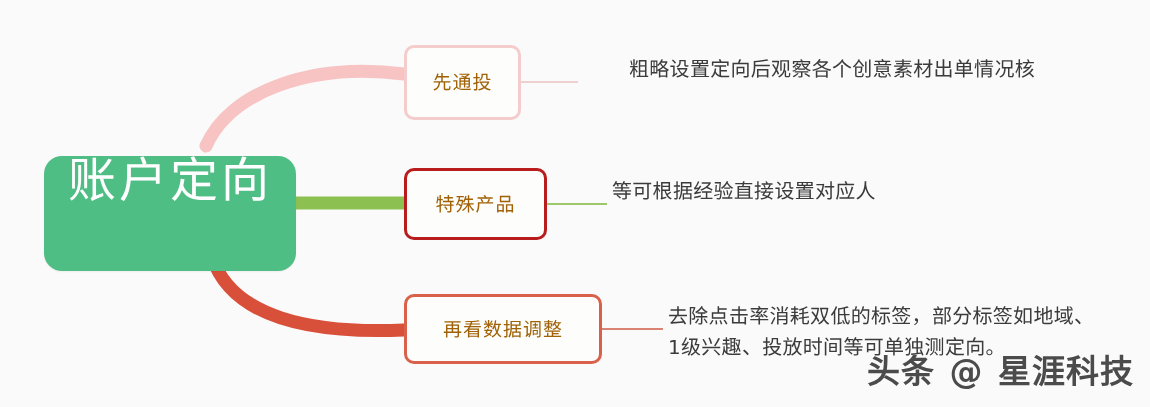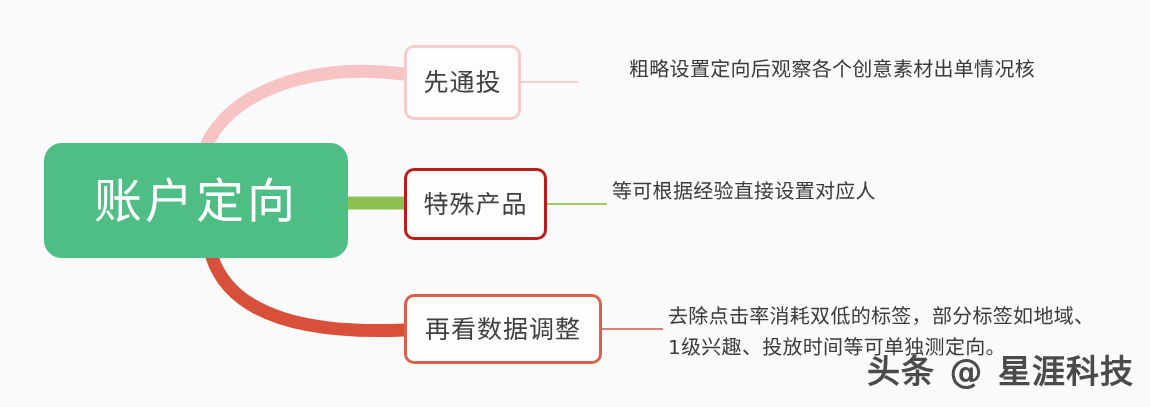--- a/index.html
+++ b/index.html
@@ -31,28 +31,27 @@
     width: 1150px;
     height: 407px;
     z-index: 1;
     pointer-events: none;
   }
 
   
   .central-node {
     position: absolute;
     left: 44px;
-    top: 143px;
-    width: 304px;
+    top: 156px;
+    width: 252px;
     height: 115px;
     background: #4fbe85;
     border-radius: 18px;
     z-index: 3;
     display: flex;
-    align-items: center;
     justify-content: center;
     box-shadow: 0 1px 2px rgba(0,0,0,0.05);
   }
   .central-node-label {
     color: #ffffff;
     font-size: 48px;
     line-height: 1;
     letter-spacing: 3px;
     white-space: nowrap;
     font-weight: 400;
@@ -63,23 +62,23 @@
     position: absolute;
     background: #fdfdfb;
     border-radius: 10px;
     z-index: 3;
     display: flex;
     align-items: center;
     justify-content: center;
     box-sizing: border-box;
   }
   .branch-node-label {
-    font-size: 25px;
+    font-size: 19px;
     line-height: 1;
-    color: #404040;
+    color: #a16207;
     white-space: nowrap;
     letter-spacing: 1px;
   }
 
   #branch-node-1 {
     left: 404px;
     top: 45px;
     width: 117px;
     height: 75px;
     border: 3px solid #f4cccc;

